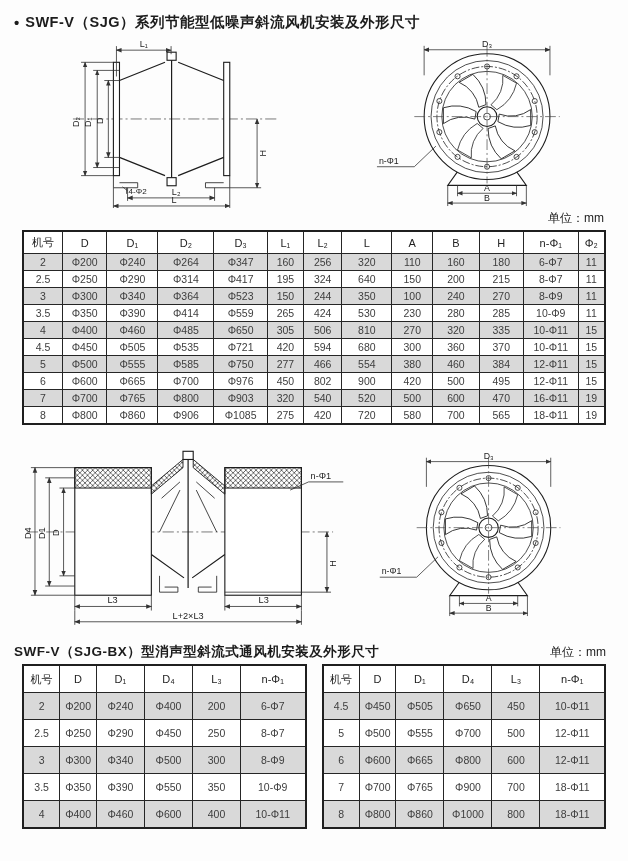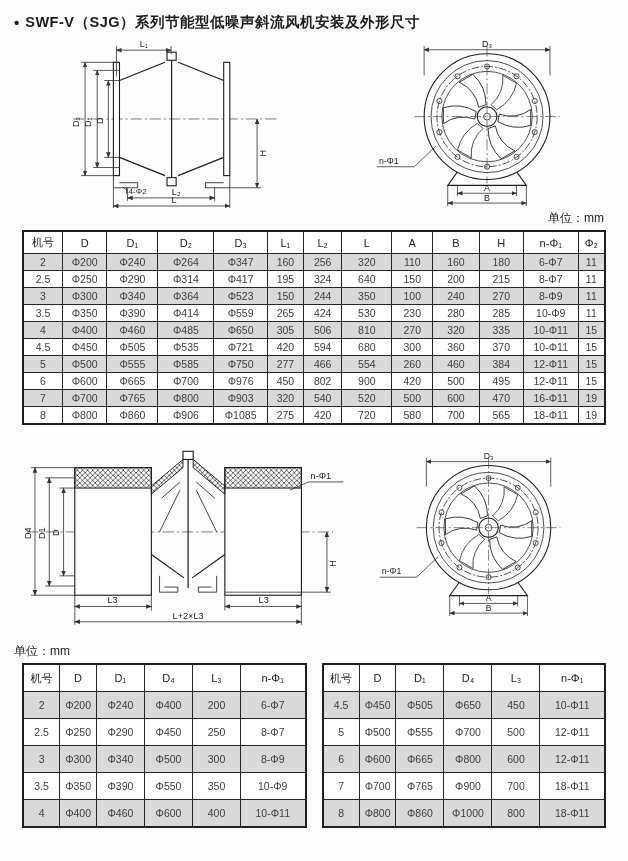--- a/index.html
+++ b/index.html
@@ -286,21 +286,21 @@
         </tr>
         <tr>
           <td>5</td>
           <td>Φ500</td>
           <td>Φ555</td>
           <td>Φ585</td>
           <td>Φ750</td>
           <td>277</td>
           <td>466</td>
           <td>554</td>
-          <td>260</td>
+          <td>380</td>
           <td>460</td>
           <td>384</td>
           <td>12-Φ11</td>
           <td>15</td>
         </tr>
         <tr>
           <td>6</td>
           <td>Φ600</td>
           <td>Φ665</td>
           <td>Φ700</td>
@@ -432,20 +432,21 @@
       <path class="dim" d="M90,152 L90,163 M150,152 L150,163"></path>
       <line class="dimarr" x1="90" y1="160" x2="150" y2="160"></line>
       <text x="120" y="157.5" font-size="9" text-anchor="middle">A</text>
       <path class="dim" d="M80,152 L80,173 M160,152 L160,173"></path>
       <line class="dimarr" x1="80" y1="170" x2="160" y2="170"></line>
       <text x="120" y="167.5" font-size="9" text-anchor="middle">B</text>
     </svg>
   </div>
 
   <div class="title2-row">
+    <span class="title-text">SWF-V（SJG-BX）型消声型斜流式通风机安装及外形尺寸</span>
     <span class="unit" style="padding:0;">单位：mm</span>
   </div>
 
   <div class="tables2">
     <table class="t2">
       <colgroup>
         <col style="width:13%">
           <col style="width:13%">
           <col style="width:17%">
         <col style="width:17%">

